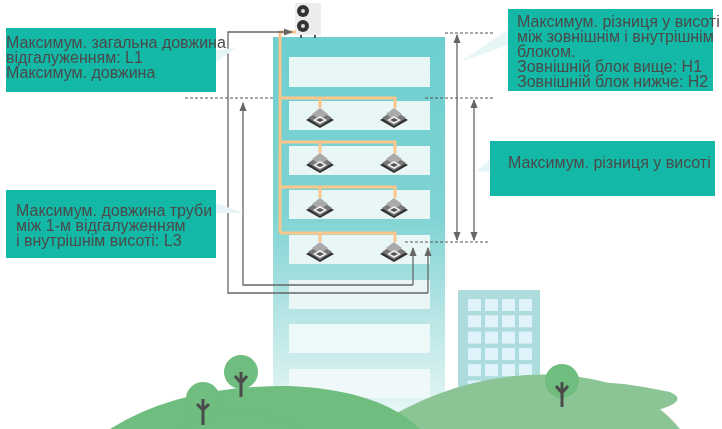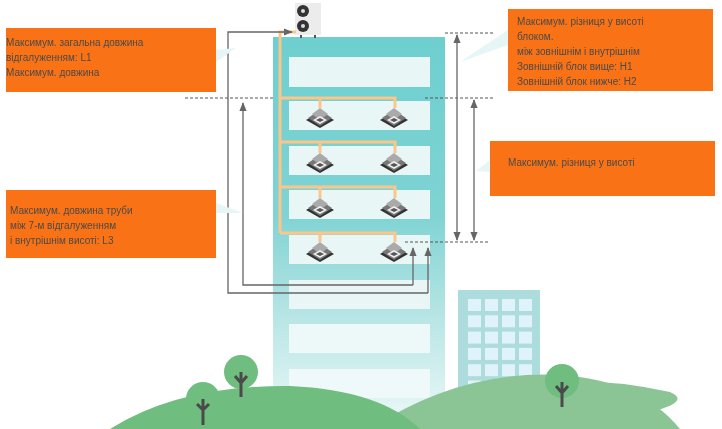--- a/index.html
+++ b/index.html
@@ -1,23 +1,23 @@
 <!DOCTYPE html>
 <html><head>
 <meta charset="utf-8">
 <style>
   html, body { margin:0; padding:0; background:#ffffff; }
   body { width:722px; height:429px; position:relative; overflow:hidden; font-family:"Liberation Sans", sans-serif; }
   #scene { position:absolute; left:0; top:0; }
-  .callout { position:absolute; background:#f97316; color:#4a4a4a; font-size:10px; line-height:15px; padding:0; box-sizing:border-box; }
+  .callout { position:absolute; background:#14b8a6; color:#4a4a4a; font-size:16px; line-height:15px; padding:0; box-sizing:border-box; }
   .callout span { display:block; white-space:nowrap; }
   #callout-l1l2 { left:6px; top:28px; width:210px; height:64px; padding:7px 0; }
   #callout-h1h2 { left:508px; top:9px; width:205px; height:82px; padding:5px 9px; }
   #callout-h3 { left:490px; top:141px; width:225px; height:55px; padding:14px 18px; }
-  #callout-l3 { left:6px; top:190px; width:210px; height:68px; padding:13px 4px; }
+  #callout-l3 { left:6px; top:190px; width:210px; height:68px; padding:13px 10px; }
 </style>
 </head>
 <body>
 
 <svg id="scene" width="722" height="429" viewBox="0 0 722 429">
   <defs>
     <linearGradient id="bldgGrad" x1="0" y1="0" x2="0" y2="1">
       <stop offset="0" stop-color="#6ecfcf"></stop>
       <stop offset="0.45" stop-color="#7fd3d3"></stop>
       <stop offset="0.7" stop-color="#b5e4e4"></stop>
@@ -157,27 +157,27 @@
 </svg>
 
 <div class="callout" id="callout-l1l2">
   <span>Максимум. загальна довжина</span>
   <span>відгалуженням: L1</span>
   <span>Максимум. довжина</span>
 </div>
 
 <div class="callout" id="callout-h1h2">
   <span>Максимум. різниця у висоті</span>
+  <span>між зовнішнім і внутрішнім</span>
   <span>блоком.</span>
-  <span>між зовнішнім і внутрішнім</span>
   <span>Зовнішній блок вище: H1</span>
   <span>Зовнішній блок нижче: H2</span>
 </div>
 
 <div class="callout" id="callout-h3">
   <span>Максимум. різниця у висоті</span>
 </div>
 
 <div class="callout" id="callout-l3">
   <span>Максимум. довжина труби</span>
-  <span>між 7-м відгалуженням</span>
+  <span>між 1-м відгалуженням</span>
   <span>і внутрішнім висоті: L3</span>
 </div>
 
 </body></html>

